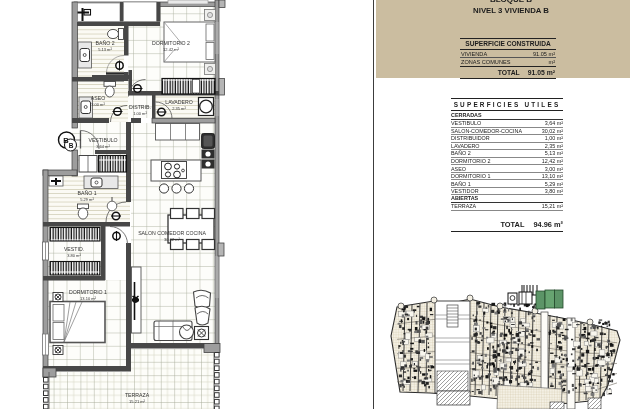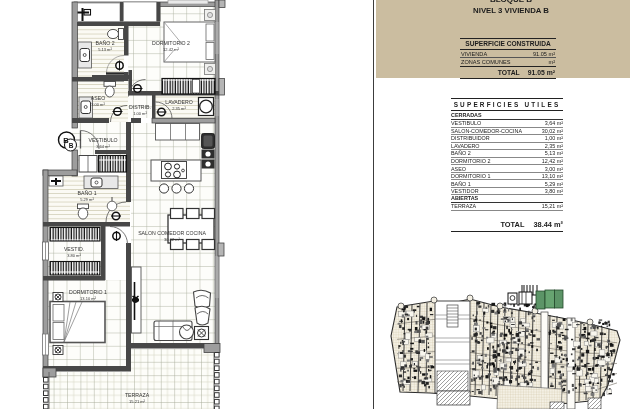--- a/index.html
+++ b/index.html
@@ -499,21 +499,21 @@
       <span>VESTIDOR</span>
       <span>3,80 m²</span>
     </div>
   <div style="font-weight:bold;border-bottom:0.5px solid #333;height:6.55px;line-height:7.5px;">ABIERTAS</div>
   <div style="display:flex;justify-content:space-between;align-items:center;border-bottom:0.5px solid #888;height:6.55px;">
       <span>TERRAZA</span>
       <span>15,21 m²</span>
     </div>
   <div style="display:flex;justify-content:flex-end;align-items:flex-end;gap:9px;font-weight:bold;font-size:7.4px;border-bottom:1px solid #222;height:21px;padding-bottom:1.5px;box-sizing:border-box;">
       <span>TOTAL</span>
-      <span>38.44 m²</span>
+      <span>94.96 m²</span>
     </div>
 </div>
 
 <svg class="abs" style="left:380px;top:285px" width="250" height="124" viewBox="0 0 250 124">
 <defs>
 <pattern id="site" width="2.6" height="2.6" patternUnits="userSpaceOnUse">
   <rect width="2.6" height="2.6" fill="#f4f0e4"></rect>
   <path d="M0 0H2.6M0 0V2.6" stroke="#c9bd9c" stroke-width="0.45" fill="none"></path>
 </pattern>
 <pattern id="hatch" width="4" height="4" patternUnits="userSpaceOnUse">

